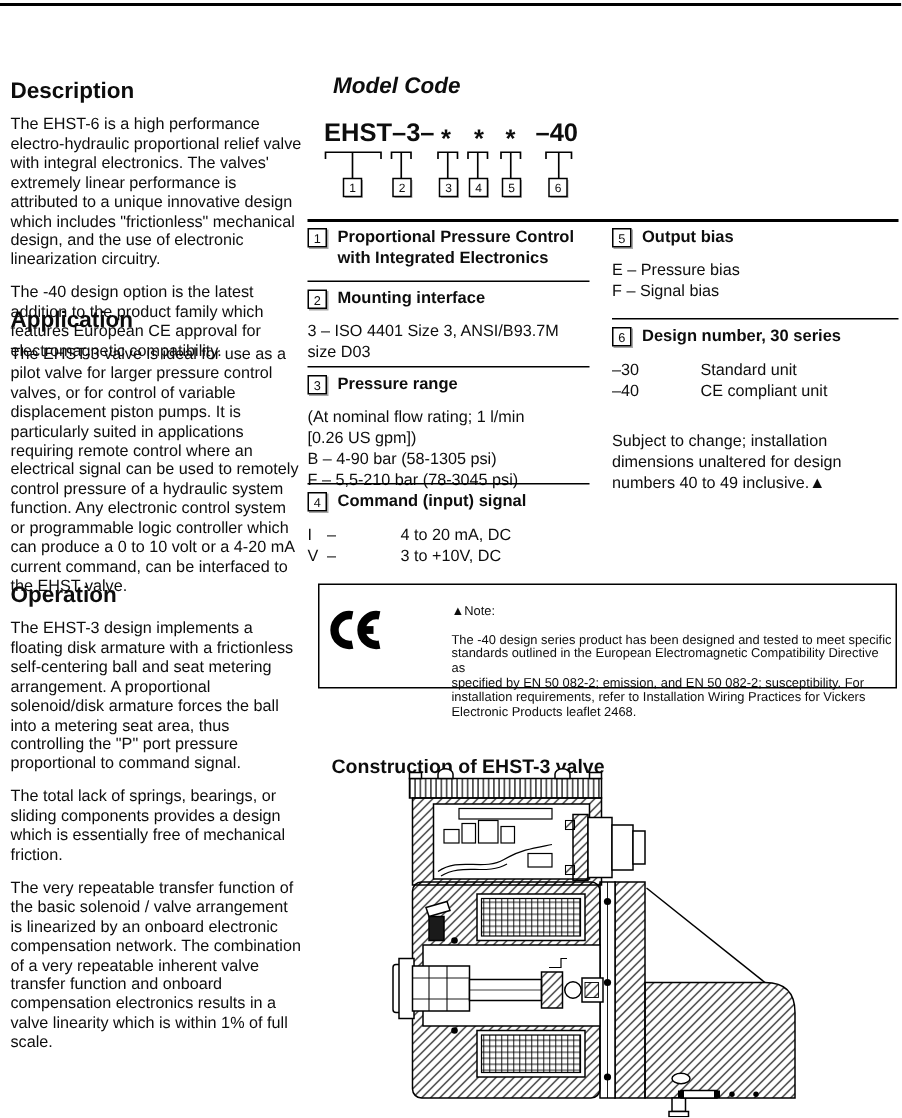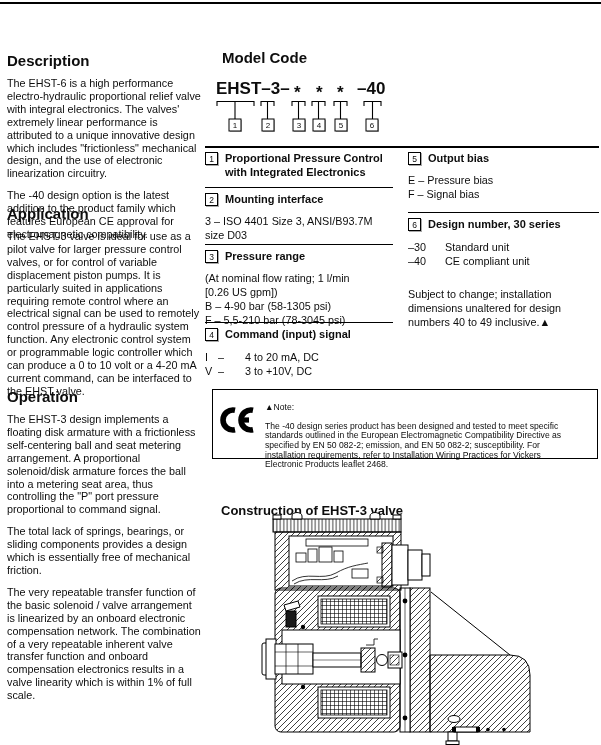--- a/index.html
+++ b/index.html
@@ -8,42 +8,42 @@
   .top-rule{position:absolute;left:0;top:2px;width:601px;height:2px;background:#000;}
 
   
   .lc-block{position:absolute;left:7px;width:208px;}
   .lc-heading{font-size:15px;font-weight:bold;margin:0 0 8px 0;letter-spacing:0;}
   .para{font-size:10.8px;line-height:12.9px;margin:0 0 9px 0;white-space:pre-line;}
 
   
   .rule{position:absolute;height:1px;background:#000;}
   .rule-heavy{height:1.5px;}
-  .rc-h2{position:absolute;font-size:15px;font-weight:bold;margin:0;}
+  .rc-h2{position:absolute;font-size:15px;font-weight:bold;margin:0;font-style:italic;}
   .rc-h3{position:absolute;font-size:13px;font-weight:bold;margin:16px;}
 
   .sec{position:absolute;width:200px;font-size:10.8px;}
   .sec-head{display:flex;align-items:flex-start;}
   .numbox{flex:0 0 auto;width:11px;height:11px;border:1px solid #000;background:#fff;
           box-shadow:1px 1px 0 #a8a8a8;display:flex;align-items:center;justify-content:center;
           font-size:8.5px;font-weight:normal;margin:0 7px 0 0;}
   .sec-title{font-weight:bold;font-size:11px;line-height:13.5px;white-space:pre-line;}
   .sec-body{margin-top:7px;line-height:14px;white-space:pre-line;}
   .sec-items{margin-top:8px;}
-  .item-row{display:flex;line-height:14px;}
+  .item-row{display:flex;line-height:14px;gap:22px;}
   .sig-code{display:flex;justify-content:space-between;width:19px;flex:0 0 auto;}
   .sig-desc{margin-left:21px;}
   .dn-code{width:37px;flex:0 0 auto;}
   .sec-note{margin-top:19px;line-height:14px;white-space:pre-line;}
 
   
   .ce-box{position:absolute;left:212px;top:389px;width:384px;height:68px;border:1.4px solid #000;
           display:flex;align-items:flex-start;background:#fff;}
   .ce-logo{flex:0 0 auto;margin:16px 7px 0 7px;}
-  .ce-text{font-size:8.6px;line-height:9.6px;padding-top:3px;white-space:pre-line;}
+  .ce-text{font-size:8.6px;line-height:9.6px;padding-top:3px;white-space:pre-line;margin-left:36px;}
   .ce-note-title{white-space:pre;}
 
   svg text{font-family:"Liberation Sans",sans-serif;}
   .mc-svg{position:absolute;left:208px;top:72px;}
   .drawing-svg{position:absolute;left:226px;top:505px;}
 </style>
 </head>
 <body>
 
 <div class="page">

